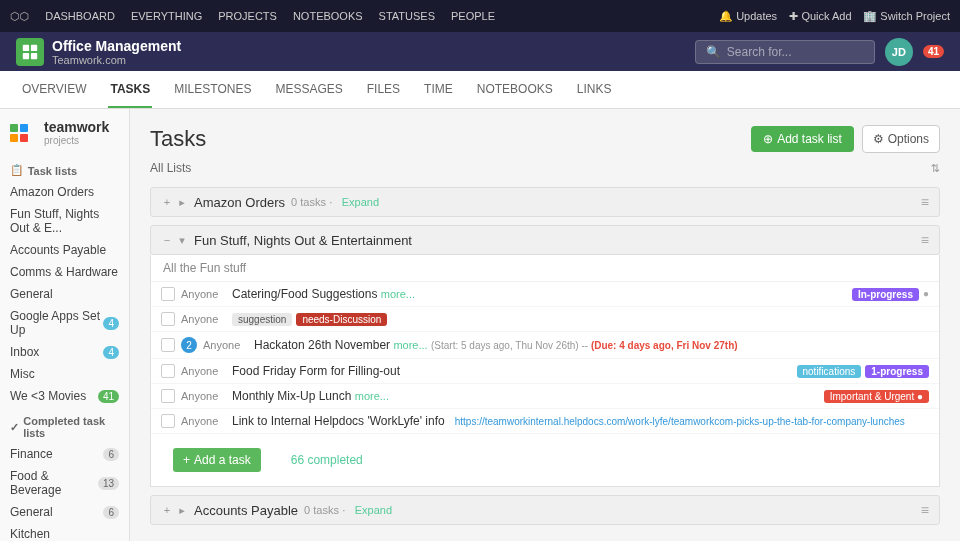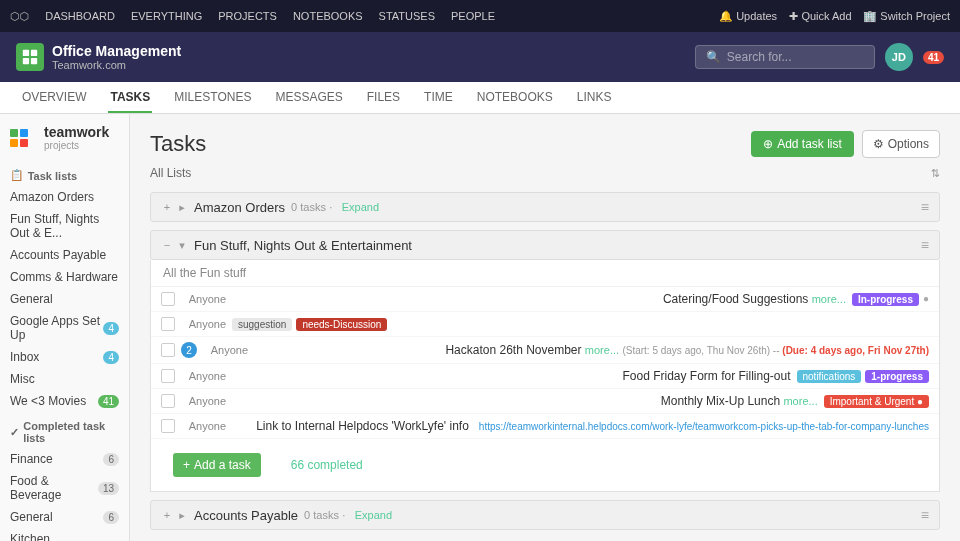--- a/index.html
+++ b/index.html
@@ -16,21 +16,21 @@
       font-size: 11px;
       justify-content: space-between;
     }
     .top-nav-left { display: flex; align-items: center; gap: 16px; }
     .top-nav-left span { cursor: pointer; color: #ccc; font-size: 11px; font-weight: 500; }
     .top-nav-right { display: flex; align-items: center; gap: 12px; color: #ccc; font-size: 11px; }
 
     
     .header {
       background: #2c2c54;
-      height: 50px;
+      height: 39px;
       display: flex;
       align-items: center;
       padding: 0 16px;
       justify-content: space-between;
     }
     .header-brand { display: flex; align-items: center; gap: 8px; }
     .header-brand-icon { width: 28px; height: 28px; background: #4CAF50; border-radius: 4px; display: flex; align-items: center; justify-content: center; }
     .header-brand-icon svg { width: 18px; height: 18px; }
     .header-brand-text { color: #fff; }
     .header-brand-text .title { font-size: 14px; font-weight: 600; }
@@ -100,21 +100,21 @@
     .sidebar-badge.blue { background: #5bc0de; color: #fff; }
     .sidebar-badge.green { background: #5cb85c; color: #fff; }
 
     
     .sub-nav {
       background: #fff;
       border-bottom: 1px solid #ddd;
       display: flex;
       align-items: center;
       padding: 0 20px;
-      height: 32px;
+      height: 38px;
       gap: 20px;
     }
     .sub-nav-item {
       font-size: 12px;
       color: #666;
       cursor: pointer;
       padding: 0 2px;
       height: 100%;
       display: flex;
       align-items: center;
@@ -200,21 +200,20 @@
     .task-list-all-fun { padding: 6px 12px; font-size: 12px; color: #888; border-bottom: 1px solid #f0f0f0; }
 
     
     .task-row {
       display: flex;
       align-items: center;
       padding: 5px 10px;
       border-bottom: 1px solid #f5f5f5;
       gap: 6px;
       font-size: 12px;
-      text-align: right;
     }
     .task-check { width: 14px; height: 14px; border: 1px solid #ccc; border-radius: 2px; flex-shrink: 0; cursor: pointer; }
     .task-num {
       width: 16px;
       height: 16px;
       background: #e74c3c;
       color: #fff;
       border-radius: 50%;
       font-size: 10px;
       display: flex;

